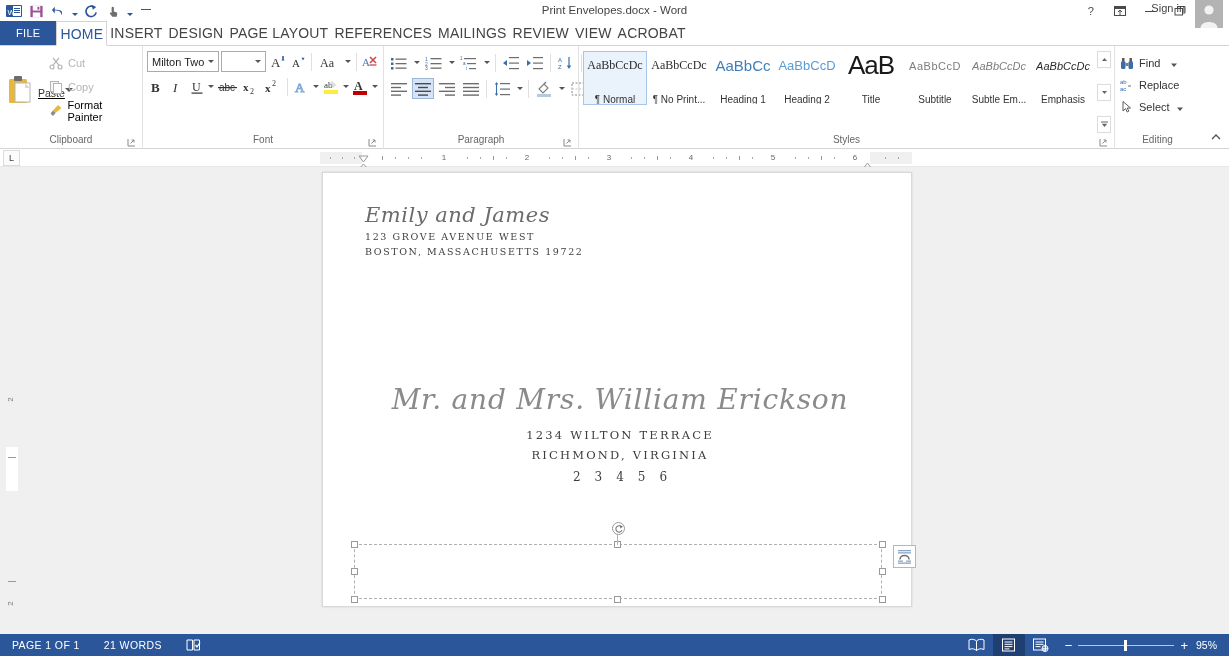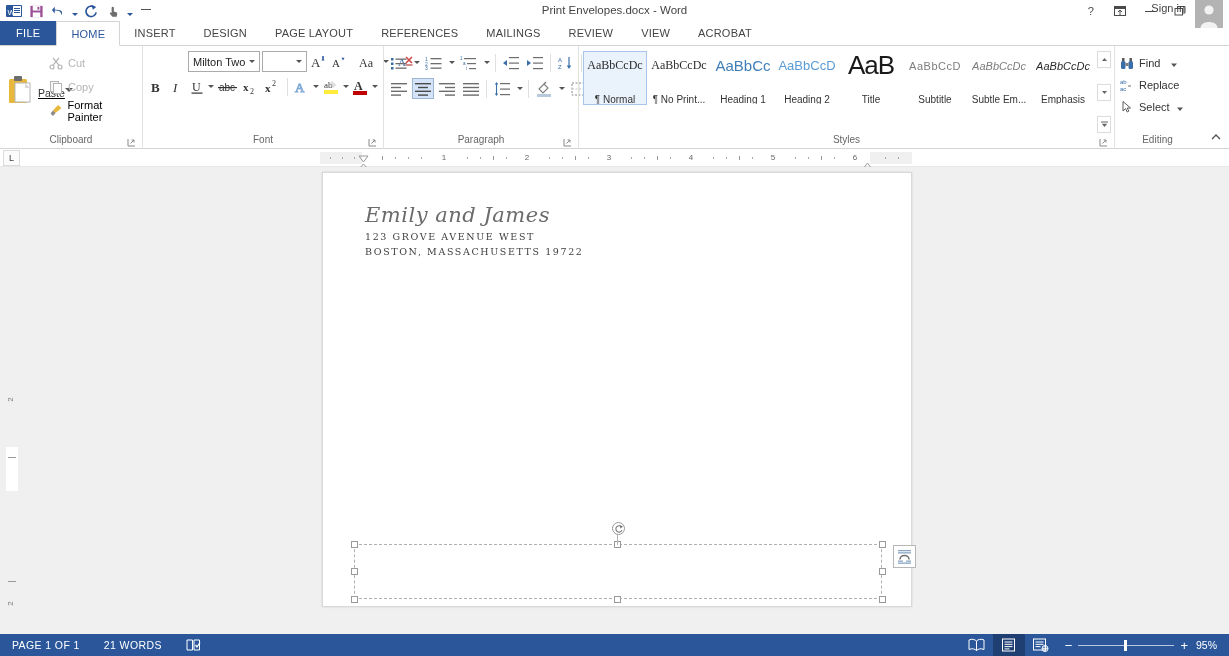--- a/index.html
+++ b/index.html
@@ -41,21 +41,21 @@
   .tabstrip {
     position: relative; height: 24px; background:#fff;
     display:flex; align-items:flex-end;
     border-bottom: 1px solid #d4d4d4;
   }
   .tab-file {
     background: #2b579a; color:#fff; font-size:11px; letter-spacing:.3px;
     padding: 0 16px; height:24px; line-height:24px; font-weight:400;
   }
   .tab {
-    font-size: 11px; color:#444; padding: 0 14px; height:24px; line-height:25px;
+    font-size: 14px; color:#444; padding: 0 3px; height:24px; line-height:25px;
     letter-spacing:.2px; white-space:nowrap;
   }
   .tab.active { background:#fff; color:#2b579a; border:1px solid #d4d4d4; border-bottom:1px solid #fff;
      position:relative; z-index:3; height:25px; margin-bottom:-1px;}
   .ctx-wrap { position:absolute; left:676px; top:-22px; width:101px; height:47px; }
   .ctx-head {
     height:22px; background:#fdf3e3; color:#c1681a; font-size:9.5px; text-align:center;
     line-height:22px; letter-spacing:.2px; border-top:2px solid #ed8b00;
   }
   .ctx-tab {
@@ -103,21 +103,21 @@
   .g-font { width:241px; }
   .font-rows { display:flex; flex-direction:column; gap:4px; width:100%; padding-top:2px;}
   .frow { display:flex; align-items:center; gap:2px; height:21px; }
   .combo {
     border:1px solid #ababab; background:#fff; height:21px; display:flex; align-items:center;
     font-size:11px; color:#222; padding-left:4px; position:relative;
   }
   .combo .cv { flex:1; white-space:nowrap; overflow:hidden; }
   .combo .cc { width:14px; display:flex; align-items:center; justify-content:center; }
   .combo .cc:after{content:"";border-left:3px solid transparent;border-right:3px solid transparent;border-top:3px solid #555;}
-  .combo-font { width:84px;margin-left:41px; }
+  .combo-font { width:84px; }
   .combo-size { width:45px;padding-left:29px; }
   .rbtn {
     width:22px;height:21px;display:flex;align-items:center;justify-content:center;
     font-size:11px;color:#333;
   }
   .rbtn.wide { width:auto; padding:0 3px; }
   .rbtn.active { background:#d4e3f7; border:1px solid #9cb6d6; }
   .mini-caret { width:9px;height:21px;display:flex;align-items:center;justify-content:center;}
   .mini-caret:after{content:"";border-left:3px solid transparent;border-right:3px solid transparent;border-top:3px solid #555;}
   .sep-v { width:1px; height:18px; background:#e0e0e0; margin:0 2px; }
@@ -866,20 +866,26 @@
       <div style="position:absolute;left:2px;top:244px;width:8px;height:1px;background:#9a9a9a;"></div>
     </div>
 
     <div class="page">
       <div class="return-addr">
         <div class="ra-name">Emily and James</div>
         <div class="ra-line">123 GROVE AVENUE WEST</div>
         <div class="ra-line">BOSTON, MASSACHUSETTS 19722</div>
       </div>
 
+      <div class="recipient">
+        <div class="rc-name">Mr. and Mrs. William Erickson</div>
+        <div class="rc-line">1234 WILTON TERRACE</div>
+        <div class="rc-line">RICHMOND, VIRGINIA</div>
+        <div class="rc-zip">23456</div>
+      </div>
     </div>
 
     <div class="sel-frame"></div>
     <div class="handle" style="left:351px; top:374px;"></div>
     <div class="handle" style="left:614px; top:374px;"></div>
     <div class="handle" style="left:879px; top:374px;"></div>
     <div class="handle" style="left:351px; top:401px;"></div>
     <div class="handle" style="left:879px; top:401px;"></div>
     <div class="handle" style="left:351px; top:429px;"></div>
     <div class="handle" style="left:614px; top:429px;"></div>

